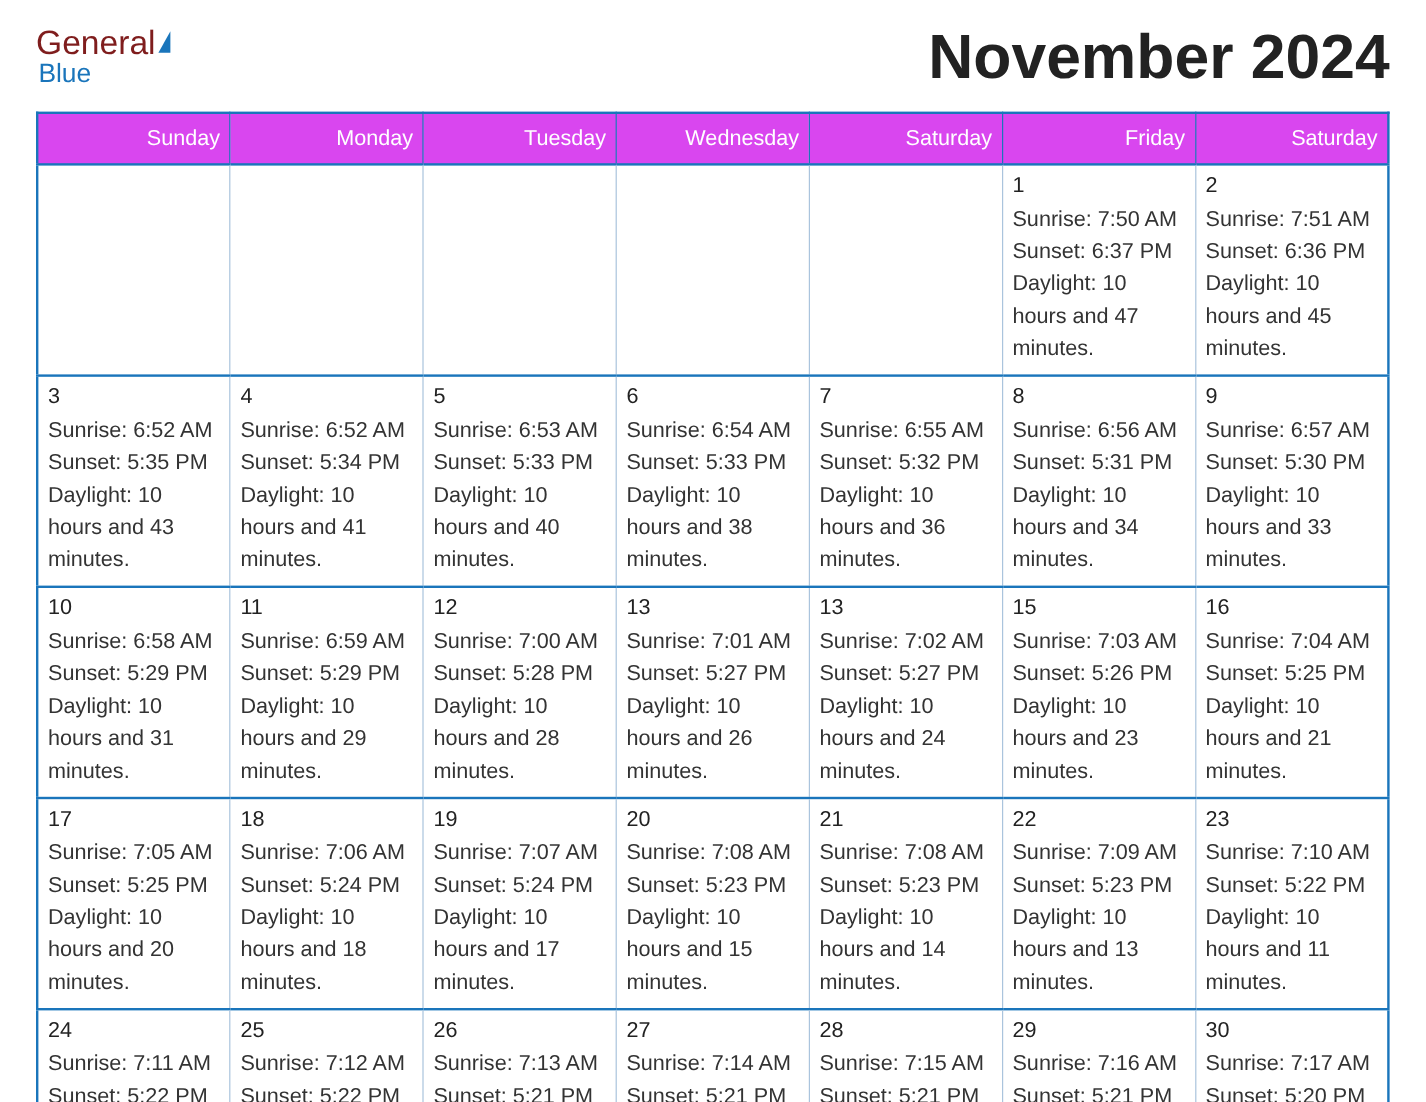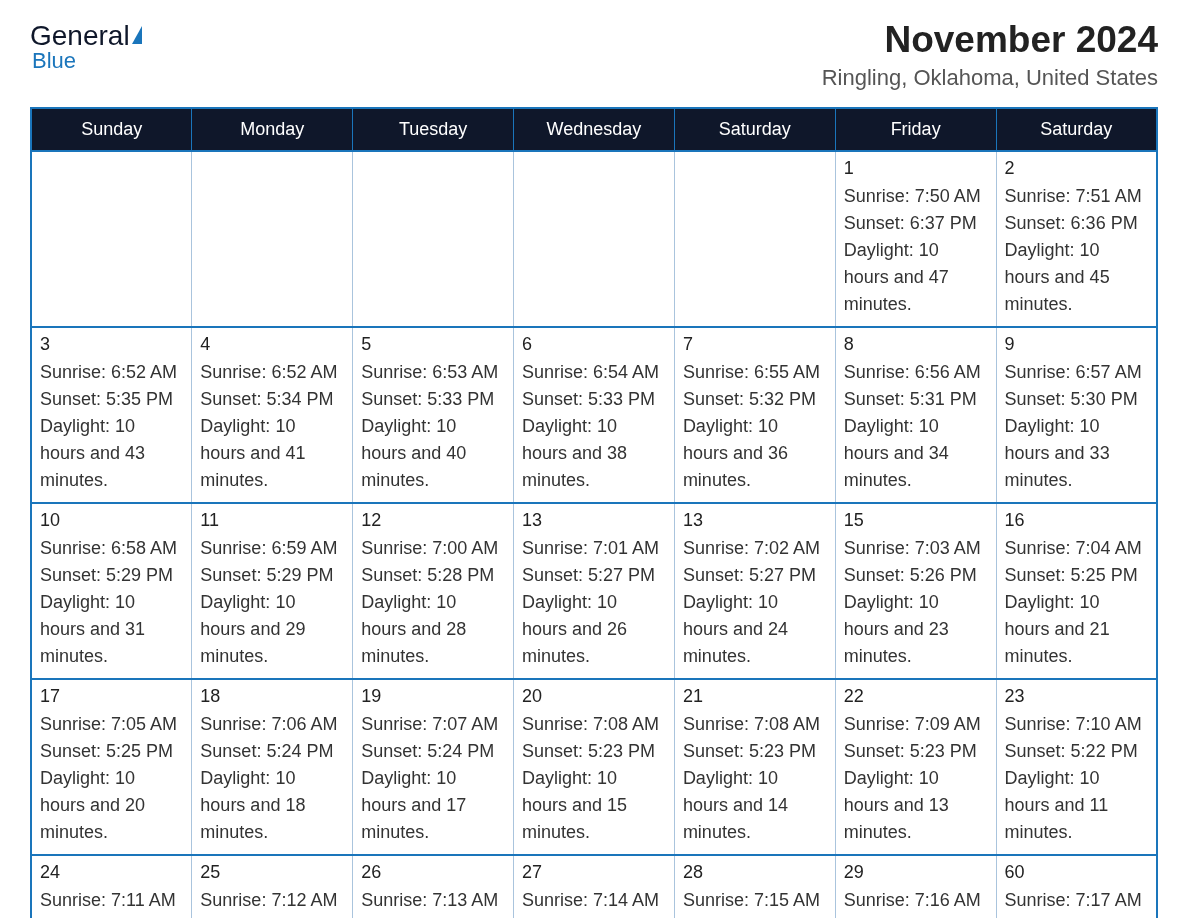--- a/index.html
+++ b/index.html
@@ -21,63 +21,63 @@
       flex-direction: column;
       align-items: flex-start;
     }
     .logo-text {
       font-size: 28px;
       color: #333;
       font-weight: normal;
       display: flex;
       align-items: center;
     }
-    .logo-general { color: #0f172a; }
+    .logo-general { color: #7f1d1d; }
     .logo-triangle {
       width: 0; height: 0;
       border-left: 10px solid transparent;
       border-right: 0px solid transparent;
       border-bottom: 18px solid #1a75bb;
       margin-left: 2px;
       margin-bottom: 2px;
     }
     .logo-subtitle {
       color: #1a75bb;
       font-size: 22px;
       font-weight: normal;
       margin-top: -4px;
       padding-left: 2px;
     }
     .title-area {
       text-align: right;
     }
     .month-title {
-      font-size: 37px;
+      font-size: 52px;
       font-weight: bold;
       color: #222;
       line-height: 1.1;
       margin-left: 12px;
     }
     .location-title {
       font-size: 22px;
       color: #555;
       margin-top: 4px;
     }
     .calendar {
       width: 100%;
       border-collapse: collapse;
       border: 2px solid #1a75bb;
     }
     .calendar th {
-      background-color: #0f172a;
+      background-color: #d946ef;
       color: #fff;
       font-size: 18px;
       font-weight: normal;
       padding: 10px 8px;
-      text-align: center;
+      text-align: right;
       border: 1px solid #1a75bb;
     }
     .calendar td {
       vertical-align: top;
       padding: 6px 8px 8px 8px;
       border: 1px solid #aac4dd;
       width: 14.285%;
       min-height: 110px;
     }
     .day-number {
@@ -105,21 +105,20 @@
 <div class="header-area">
   <div class="logo">
     <div class="logo-text">
       <span class="logo-general">General</span>
       <div class="logo-triangle"></div>
     </div>
     <div class="logo-subtitle">Blue</div>
   </div>
   <div class="title-area">
     <div class="month-title">November 2024</div>
-    <div class="location-title">Ringling, Oklahoma, United States</div>
   </div>
 </div>
 
 <table class="calendar">
   <thead>
     <tr>
     <th>Sunday</th>
         <th>Monday</th>
         <th>Tuesday</th>
         <th>Wednesday</th>
@@ -253,18 +252,18 @@
         </td>
         <td>
           <span class="day-number">28</span>
           <div class="day-info">Sunrise: 7:15 AM<br>Sunset: 5:21 PM<br>Daylight: 10 hours and 5 minutes.</div>
         </td>
         <td>
           <span class="day-number">29</span>
           <div class="day-info">Sunrise: 7:16 AM<br>Sunset: 5:21 PM<br>Daylight: 10 hours and 4 minutes.</div>
         </td>
         <td>
-          <span class="day-number">60</span>
+          <span class="day-number">30</span>
           <div class="day-info">Sunrise: 7:17 AM<br>Sunset: 5:20 PM<br>Daylight: 10 hours and 3 minutes.</div>
         </td>
       </tr>
     </tbody>
 </table>
 
 </body></html>

